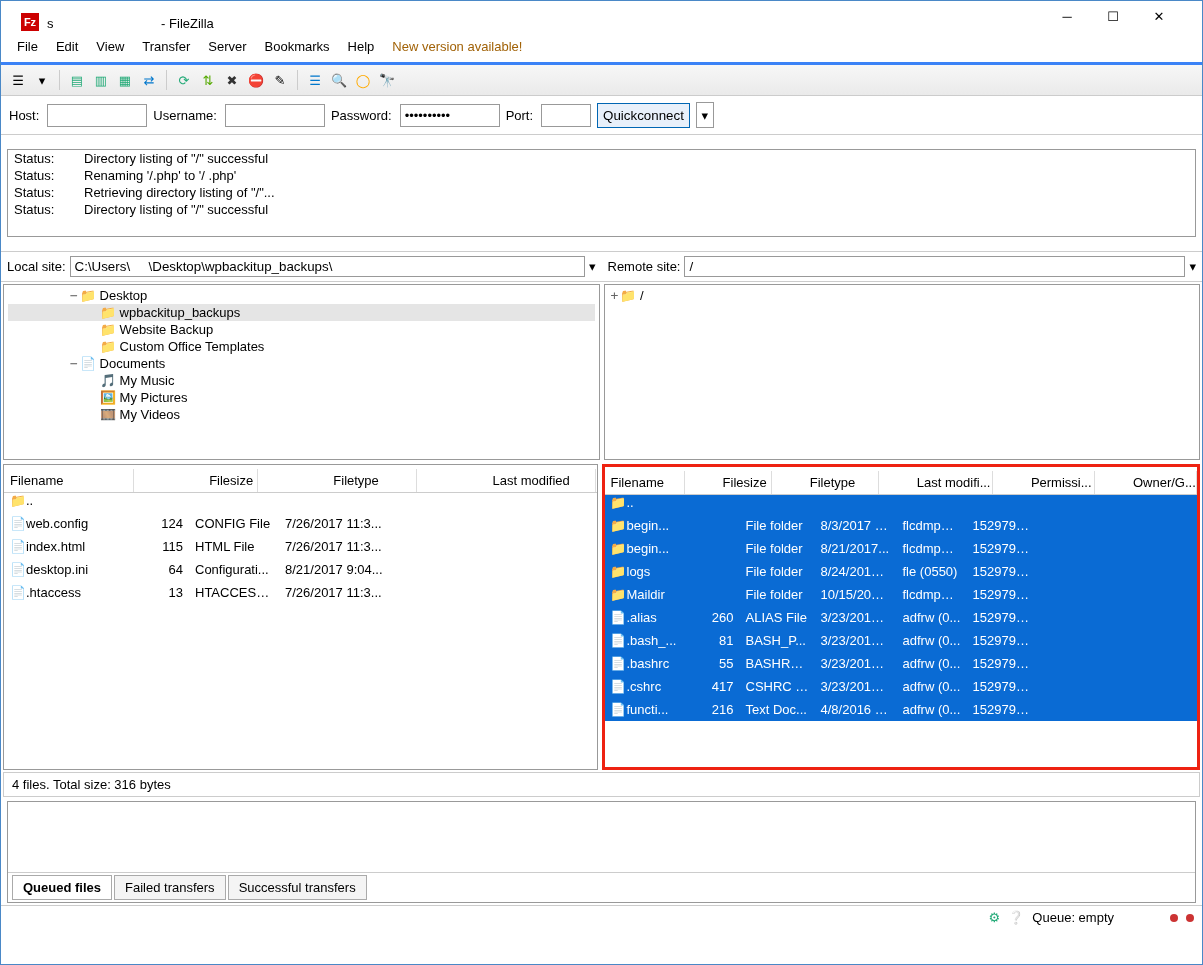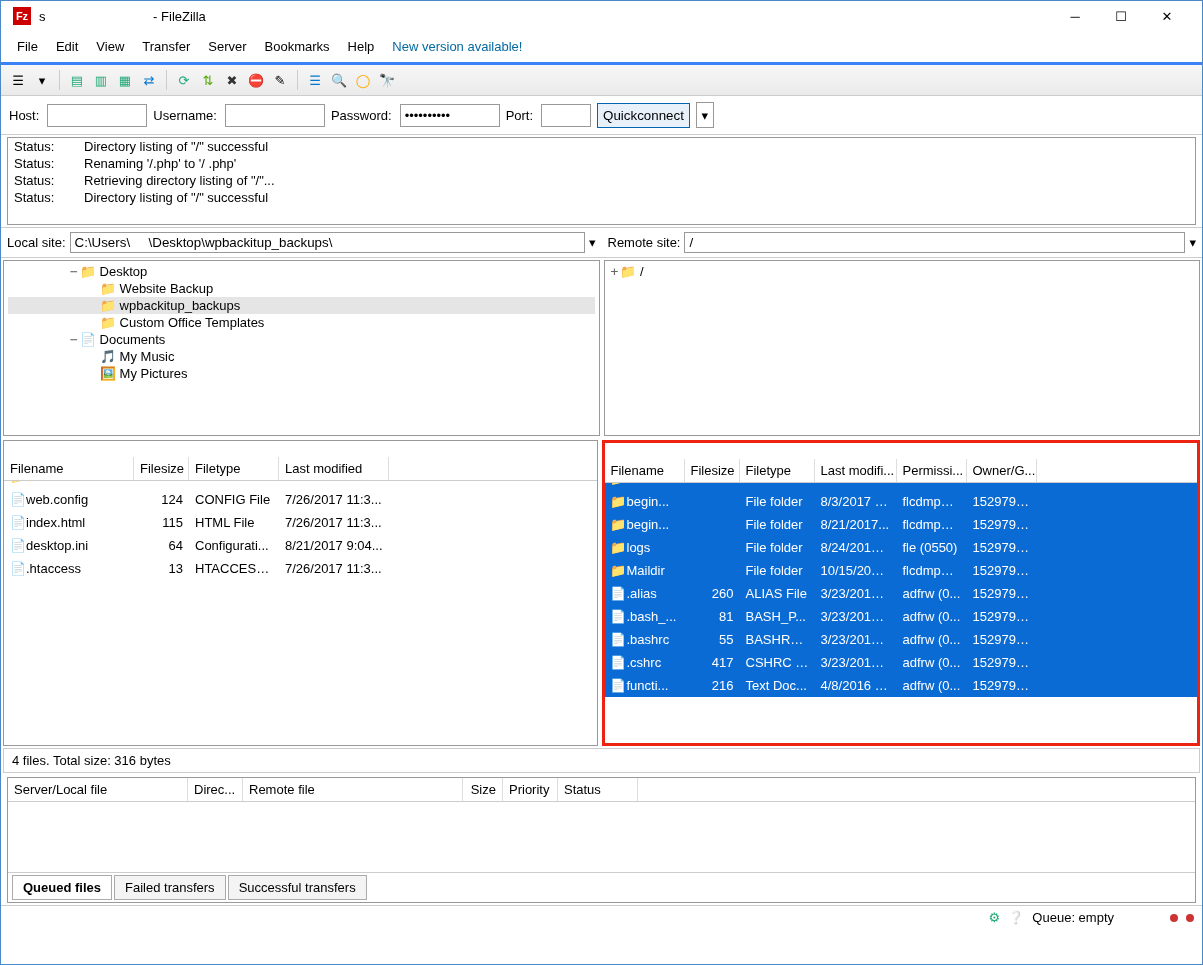--- a/index.html
+++ b/index.html
@@ -1,56 +1,56 @@
 <!DOCTYPE html>
 <html><head>
 <meta charset="utf-8">
 <style>
 * { box-sizing: border-box; margin: 0; padding: 0; }
 body { font-family: "Segoe UI", Tahoma, sans-serif; font-size: 13px; background: #fff; color: #000; width: 1203px; height: 965px; overflow: hidden; }
 .window { display: flex; flex-direction: column; height: 100%; border: 1px solid #4a88c7; }
-.titlebar { display: flex; align-items: center; height: 30px; padding: 0 12px; background: #fff; }
+.titlebar { display: flex; align-items: flex-end; height: 30px; padding: 0 20px; background: #fff; }
 .titlebar .app-icon { width: 18px; height: 18px; background: #c00; display: inline-flex; align-items: center; justify-content: center; color: #fff; font-weight: bold; font-size: 11px; margin-right: 8px; }
 .titlebar .title { flex: 1; }
 .win-controls { display: flex; gap: 0; }
 .win-btn { width: 46px; height: 30px; display: inline-flex; align-items: center; justify-content: center; cursor: pointer; }
 .menubar { display: flex; gap: 2px; padding: 4px 8px; background: #fff; border-bottom: 3px solid #3b82f6; }
 .menu-item { padding: 4px 8px; cursor: pointer; }
-.menu-new { color: #0369a1; }
+.menu-new { color: #a16207; }
 .toolbar { display: flex; align-items: center; gap: 2px; padding: 4px 6px; background: linear-gradient(#f7f7f7,#eaeaea); border-bottom: 1px solid #ccc; }
 .tool-btn { width: 22px; height: 22px; display: inline-flex; align-items: center; justify-content: center; cursor: pointer; }
 .tool-sep { width: 1px; height: 20px; background: #ccc; margin: 0 4px; }
 .quickbar { display: flex; align-items: center; gap: 6px; padding: 6px 8px; background: #fff; border-bottom: 1px solid #ccc; }
 .quickbar label { margin-right: 2px; }
 .quickbar input { border: 1px solid #999; padding: 3px 4px; font-size: 13px; }
 .input-host { width: 100px; }
 .input-user { width: 100px; }
 .input-pass { width: 100px; }
 .input-port { width: 50px; }
 .qc-btn { border: 1px solid #0066b3; background: #e8f0fa; padding: 4px 5px; cursor: pointer; }
 .qc-dd { border: 1px solid #999; width: 18px; height: 26px; display: inline-flex; align-items: center; justify-content: center; cursor: pointer; }
-.log { border: 1px solid #999; margin: 2px 6px; height: 88px; overflow-y: scroll; font-size: 13px; }
+.log { border: 1px solid #999; margin: 14px 6px; height: 88px; overflow-y: scroll; font-size: 13px; }
 .log-row { display: flex; padding: 1px 6px; }
 .log-label { width: 70px; }
 .sitebar { display: flex; border-top: 1px solid #ccc; border-bottom: 1px solid #ccc; align-items: center; }
 .site-panel { display: flex; align-items: center; padding: 4px 6px; gap: 4px; }
 .site-panel input { flex: 1; border: 1px solid #999; padding: 2px 4px; }
 .trees { display: flex; height: 180px; }
 .tree-panel { border: 1px solid #999; margin: 2px; overflow-y: scroll; font-size: 13px; padding: 2px 4px; }
 .tree-left { flex: 1; }
 .tree-right { flex: 1; }
 .tree-node { white-space: nowrap; padding: 1px 0; cursor: pointer; }
 .tree-node .exp { display: inline-block; width: 12px; text-align: center; font-family: monospace; color: #666; }
 .tree-node .folder-ico { display: inline-block; width: 16px; }
 .tree-node.selected { background: #e5e5e5; }
 .filelists { display: flex; height: 310px; }
 .fl-panel { border: 1px solid #999; margin: 2px; overflow: auto; font-size: 13px; }
 .fl-left { flex: 1; }
 .fl-right { flex: 1; border: 3px solid #e21; }
-.fl-header { display: flex; background: #fff; border-bottom: 1px solid #ccc; position: sticky; top: 16px; }
+.fl-header { display: flex; background: #fff; border-bottom: 1px solid #ccc; position: sticky; top: 4px; justify-content: space-between; }
 .fl-header .col { padding: 4px 6px; border-right: 1px solid #ddd; overflow: hidden; white-space: nowrap; }
 .fl-row { display: flex; cursor: pointer; padding: 2px 0; }
 .fl-row .col { padding: 2px 6px; overflow: hidden; white-space: nowrap; text-overflow: ellipsis; }
 .fl-row.sel { background: #0a6bd4; color: #fff; }
 .ico { display: inline-block; width: 14px; margin-right: 2px; }
 .statusbar-split { display: flex; }
 .status-half { flex: 1; padding: 4px 8px; border: 1px solid #ccc; margin: 0 2px 2px 2px; }
 .queue-area { border: 1px solid #999; margin: 2px 6px; }
 .queue-header { display: flex; border-bottom: 1px solid #ccc; background: #fff; }
 .queue-header .col { padding: 4px 6px; border-right: 1px solid #ddd; }
@@ -165,26 +165,27 @@
     <div class="site-panel" style="flex:1">
       <span>Remote site:</span>
       <input style="flex: 1 1 0%;" value="/">
       <span>▾</span>
     </div>
   </div>
 
   <div class="trees">
     <div class="tree-panel tree-left" id="ltree">
         <div class="tree-node" style="padding-left: 60px;"><span class="exp">−</span><span class="folder-ico">📁</span> Desktop</div>
+        <div class="tree-node selected" style="padding-left: 80px;"><span class="exp">&nbsp;</span><span class="folder-ico">📁</span> wpbackitup_backups</div>
         <div class="tree-node" style="padding-left: 80px;"><span class="exp">&nbsp;</span><span class="folder-ico">📁</span> Website Backup</div>
-        <div class="tree-node selected" style="padding-left: 80px;"><span class="exp">&nbsp;</span><span class="folder-ico">📁</span> wpbackitup_backups</div>
         <div class="tree-node" style="padding-left: 80px;"><span class="exp">&nbsp;</span><span class="folder-ico">📁</span> Custom Office Templates</div>
         <div class="tree-node" style="padding-left: 60px;"><span class="exp">−</span><span class="folder-ico">📄</span> Documents</div>
         <div class="tree-node" style="padding-left: 80px;"><span class="exp">&nbsp;</span><span class="folder-ico">🎵</span> My Music</div>
         <div class="tree-node" style="padding-left: 80px;"><span class="exp">&nbsp;</span><span class="folder-ico">🖼️</span> My Pictures</div>
+        <div class="tree-node" style="padding-left: 80px;"><span class="exp">&nbsp;</span><span class="folder-ico">🎞️</span> My Videos</div>
       </div>
     <div class="tree-panel tree-right" id="rtree">
         <div class="tree-node" style="padding-left: 0px;"><span class="exp">+</span><span class="folder-ico">📁</span> /</div>
       </div>
   </div>
 
   <div class="filelists">
     <div class="fl-panel fl-left">
       <div class="fl-header">
         <span class="col cl-name">Filename</span>
@@ -317,28 +318,20 @@
           </div>
         </div>
     </div>
   </div>
 
   <div class="statusbar-split">
     <div class="status-half">4 files. Total size: 316 bytes</div>
   </div>
 
   <div class="queue-area">
-    <div class="queue-header">
-      <span class="col cq-srv">Server/Local file</span>
-      <span class="col cq-dir">Direc...</span>
-      <span class="col cq-rem">Remote file</span>
-      <span class="col cq-size">Size</span>
-      <span class="col cq-pri">Priority</span>
-      <span class="col cq-stat">Status</span>
-    </div>
     <div class="queue-body"></div>
     <div class="tabs">
       <span class="tab active">Queued files</span>
       <span class="tab">Failed transfers</span>
       <span class="tab">Successful transfers</span>
     </div>
   </div>
 
   <div class="bottom-status">
     <span style="color:#2a7">⚙</span>

